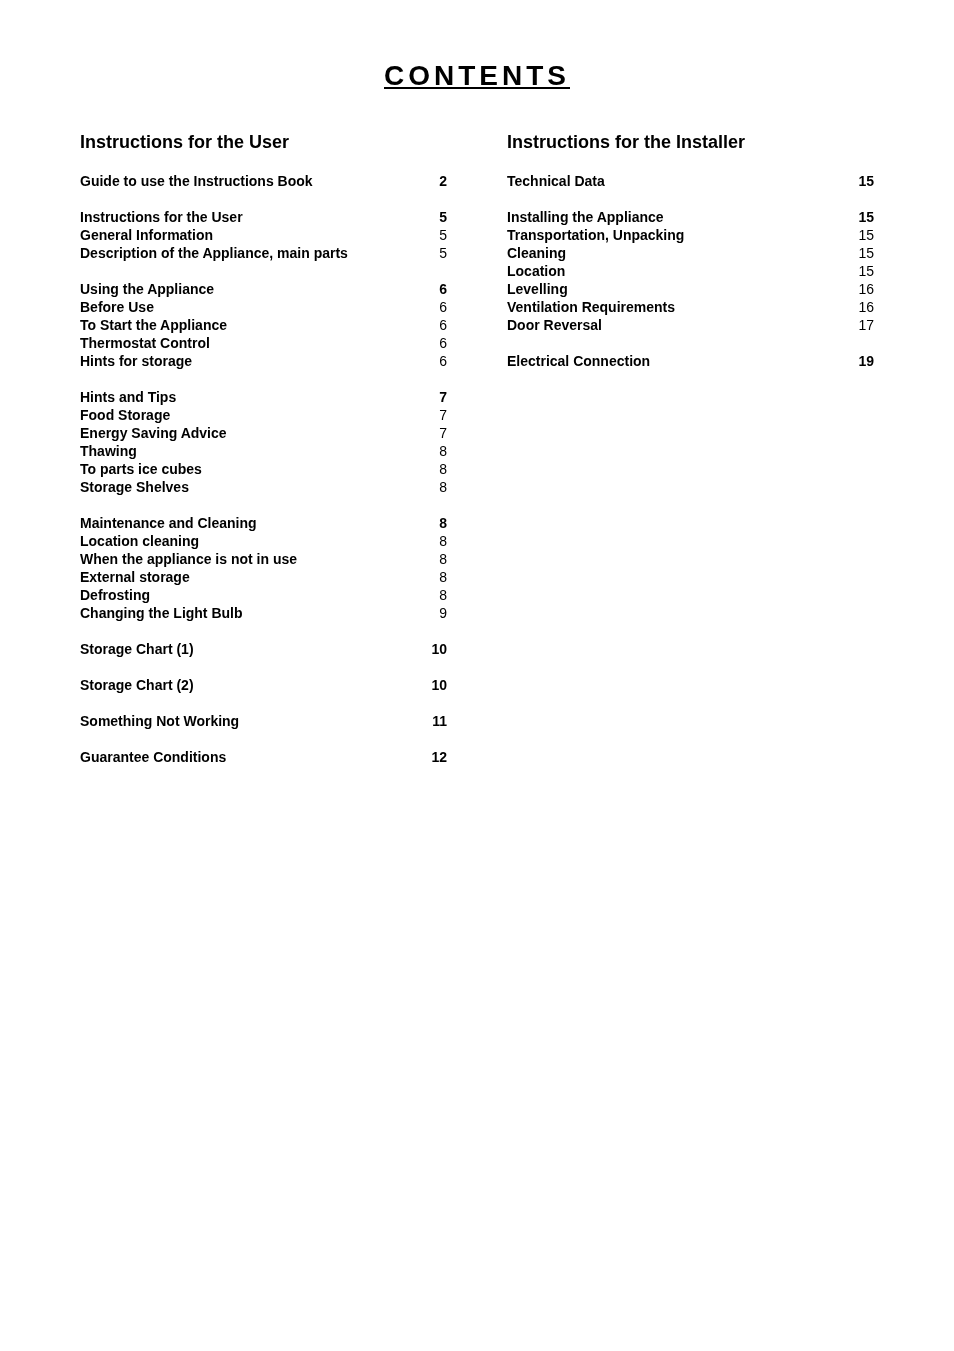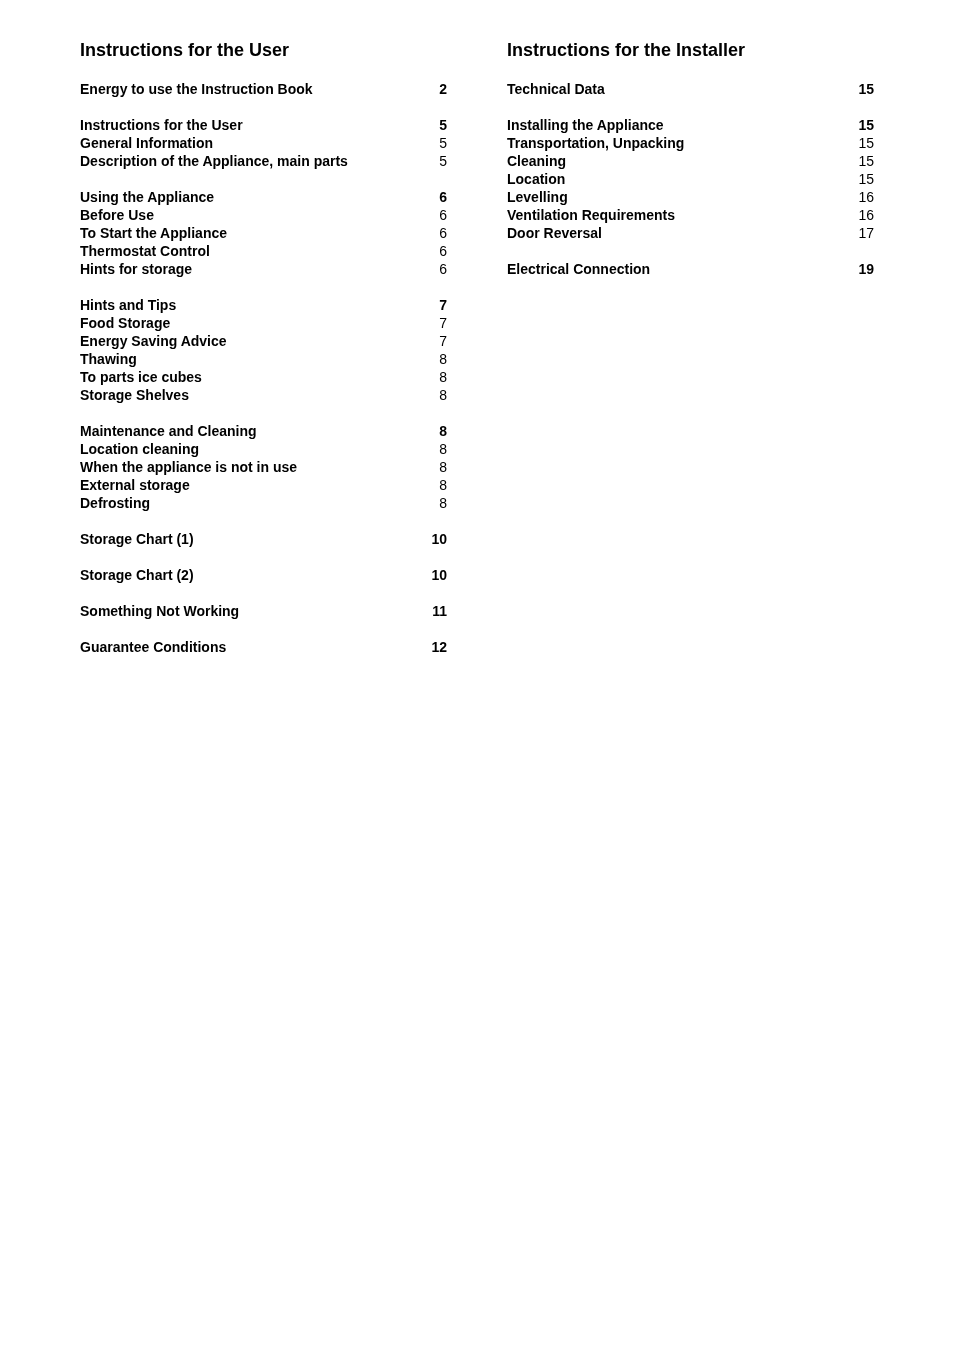--- a/index.html
+++ b/index.html
@@ -87,29 +87,30 @@
     .page-wrapper {
       position: relative;
       min-height: 1351px;
     }
   </style>
 </head>
 <body>
 
 <div class="page-wrapper">
 
+  <h1 class="page-title">CONTENTS</h1>
 
   <div class="columns-container">
 
     <div class="column-left">
       <h2 class="section-heading">Instructions for the User</h2>
       <div id="left-groups">
           <div class="toc-group">
             <div class="toc-item bold-item">
-              <span class="toc-label">Energy to use the Instruction Book</span>
+              <span class="toc-label">Guide to use the Instructions Book</span>
               <span class="toc-page">2</span>
             </div>
           </div>
           <div class="toc-group">
             <div class="toc-item bold-item">
               <span class="toc-label">Instructions for the User</span>
               <span class="toc-page">5</span>
             </div>
             <div class="toc-item normal-item">
               <span class="toc-label">General Information</span>
@@ -181,20 +182,24 @@
               <span class="toc-label">When the appliance is not in use</span>
               <span class="toc-page">8</span>
             </div>
             <div class="toc-item normal-item">
               <span class="toc-label">External storage</span>
               <span class="toc-page">8</span>
             </div>
             <div class="toc-item normal-item">
               <span class="toc-label">Defrosting</span>
               <span class="toc-page">8</span>
+            </div>
+            <div class="toc-item normal-item">
+              <span class="toc-label">Changing the Light Bulb</span>
+              <span class="toc-page">9</span>
             </div>
           </div>
           <div class="toc-group">
             <div class="toc-item bold-item">
               <span class="toc-label">Storage Chart (1)</span>
               <span class="toc-page">10</span>
             </div>
           </div>
           <div class="toc-group">
             <div class="toc-item bold-item">

